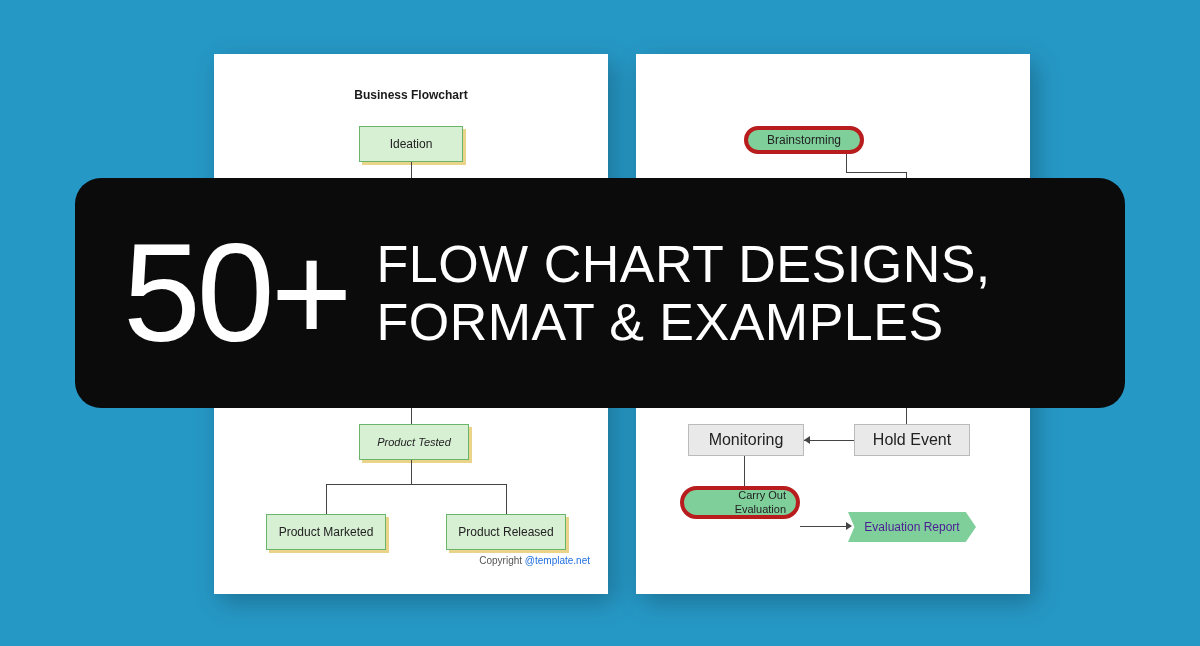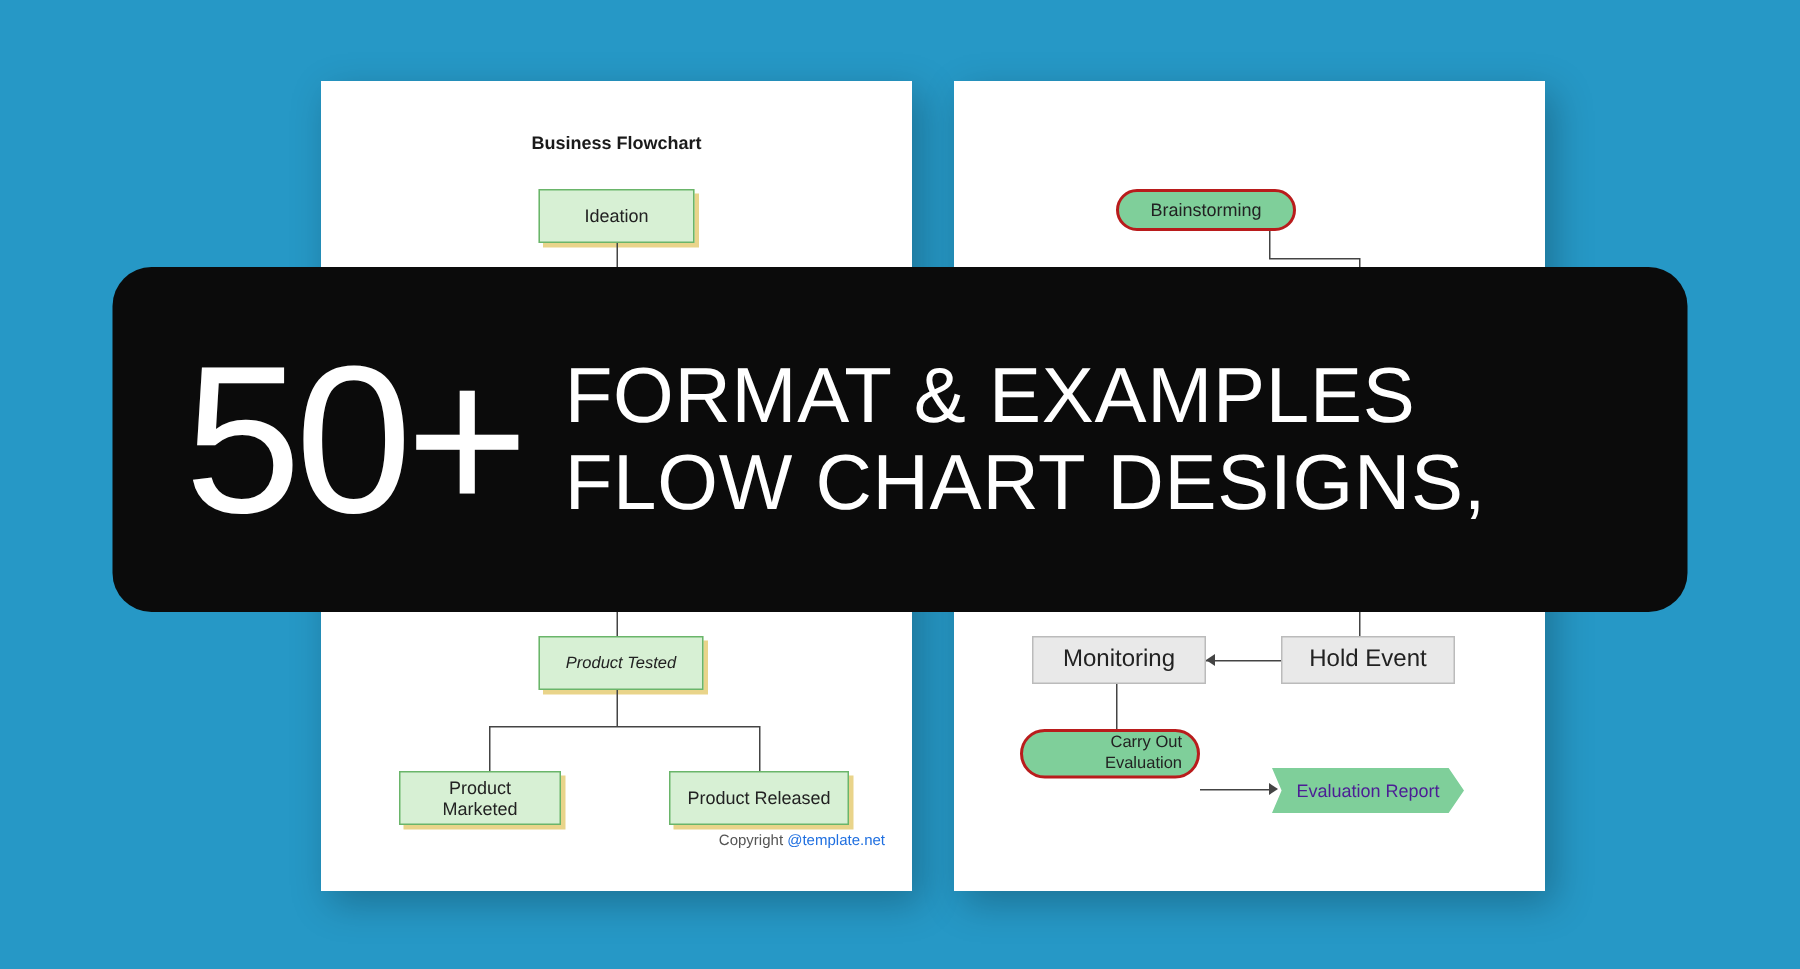--- a/index.html
+++ b/index.html
@@ -38,39 +38,39 @@
   font-size: 12px;
   color: #222;
   display: flex;
   align-items: center;
   justify-content: center;
   text-align: center;
   padding: 6px;
 }
 .bz-ideation { left: 145px; top: 72px; width: 104px; height: 36px; }
 .bz-tested   { left: 145px; top: 370px; width: 110px; height: 36px; font-size: 11px; font-style: italic; }
-.bz-marketed { left: 52px;  top: 460px; width: 108px; height: 36px; }
+.bz-marketed { left: 52px;  top: 460px; width: 120px; height: 36px; }
 .bz-released { left: 232px; top: 460px; width: 120px; height: 36px; }
 .copyright {
   position: absolute;
   right: 18px;
   bottom: 28px;
   font-size: 10px;
   color: #555;
 }
 .copyright .link { color: #1f6fe0; }
 
 .vline, .hline { position: absolute; background: #444; }
 .vline { width: 1px; }
 .hline { height: 1px; }
 
 .ev-pill {
   position: absolute;
   background: #7fcf9a;
-  border: 2px solid #b91c1c;
+  border: 4px solid #b91c1c;
   border-radius: 18px;
   font-size: 12px;
   color: #222;
   display: flex;
   align-items: center;
   justify-content: center;
   text-align: center;
   padding: 6px 10px;
 }
 .ev-box {
@@ -185,16 +185,16 @@
 
   <div class="hline" style="left:164px; top:472px; width:48px;"></div>
   <div class="arrow-tip right" style="left:210px; top:468px;"></div>
 
   <div class="ev-flag ev-report">Evaluation Report</div>
 </div>
 
 <div class="banner">
   <div class="banner-number">50+</div>
   <div class="banner-text">
+    <div>FLOW CHART DESIGNS,</div>
     <div>FORMAT &amp; EXAMPLES</div>
-    <div>FLOW CHART DESIGNS,</div>
   </div>
 </div>
 
 </body></html>

